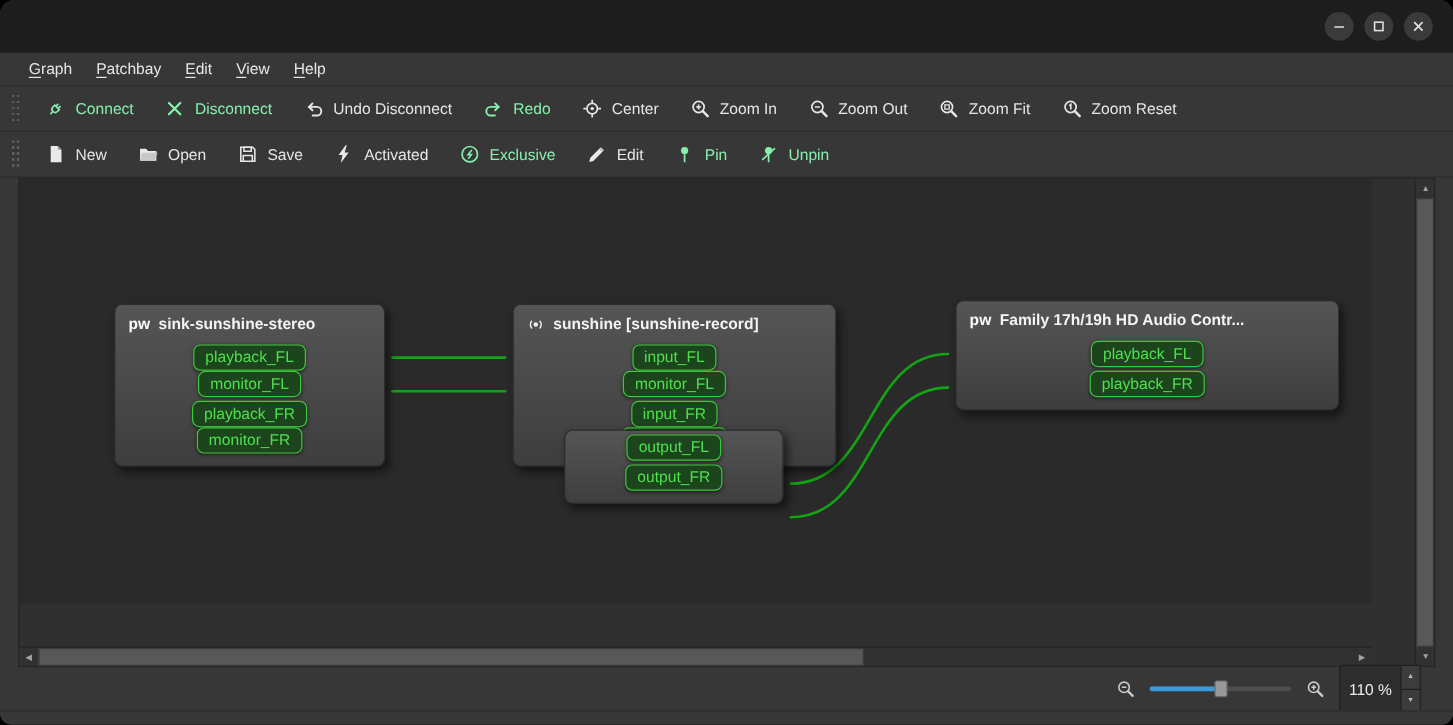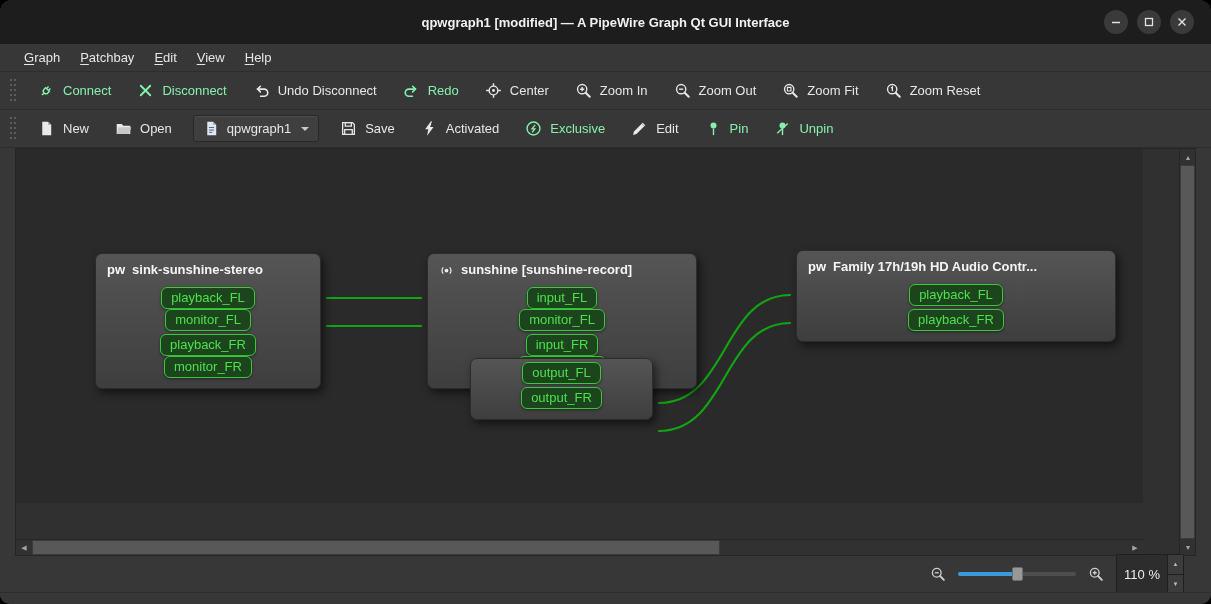--- a/index.html
+++ b/index.html
@@ -86,21 +86,20 @@
   .spin-up { border-bottom:1px solid #1f1f1f; }
 
   .bottom-pad { flex:1; background:#373737; border-top:1px solid #2d2d2d; }
 </style>
 </head>
 <body>
 
 <div class="window">
 
   <div class="titlebar">
-    <div class="title">qpwgraph1 [modified] — A PipeWire Graph Qt GUI Interface</div>
     <div class="win-controls">
       <div class="win-btn">
         <svg width="10" height="10">
             <path d="M1 5.5h8" stroke="#e2e2e2" stroke-width="1.4"></path>
           </svg>
       </div>
       <div class="win-btn">
         <svg width="10" height="10">
             <rect x="1.5" y="1.5" width="7" height="7" fill="none" stroke="#e2e2e2" stroke-width="1.3"></rect>
           </svg>
@@ -234,29 +233,20 @@
     </div>
 
     <div class="tbtn">
       <svg class="ticon" viewBox="0 0 18 18">
           <path d="M1.8 4.2h5.4l1.6 1.9h7.4v8.7H1.8z" fill="#e9e9e9"></path>
           <path d="M3.6 7.8h13.6l-2.4 7H1.8z" fill="#c7c7c7"></path>
         </svg>
       <span>Open</span>
     </div>
 
-    <div class="combo">
-      <svg class="ticon" viewBox="0 0 18 18" width="15" height="15">
-          <path d="M4.5 1.8h6.2l3.3 3.3v11H4.5z" fill="#dfe7ef"></path>
-          <path d="M10.7 1.8v3.3H14z" fill="#9aa7b5"></path>
-          <path d="M6.3 8h5.4M6.3 10.5h5.4M6.3 13h3.6" stroke="#4f6b8f" stroke-width="1.1" fill="none"></path>
-        </svg>
-      <span>qpwgraph1</span>
-      <span class="combo-arrow"></span>
-    </div>
 
     <div class="tbtn">
       <svg class="ticon" viewBox="0 0 18 18">
           <g fill="none" stroke="currentColor" stroke-width="1.4">
             <path d="M2.8 2.8h10.4l2 2v10.4H2.8z"></path>
             <path d="M5.6 2.8h6.4v3.6H5.6z"></path>
             <path d="M5 15.2v-5h8v5"></path>
           </g>
         </svg>
       <span>Save</span>

